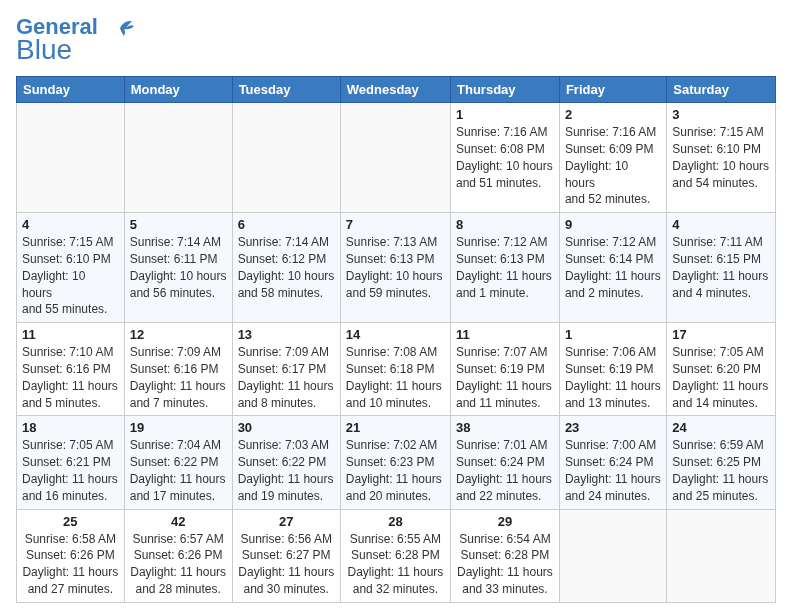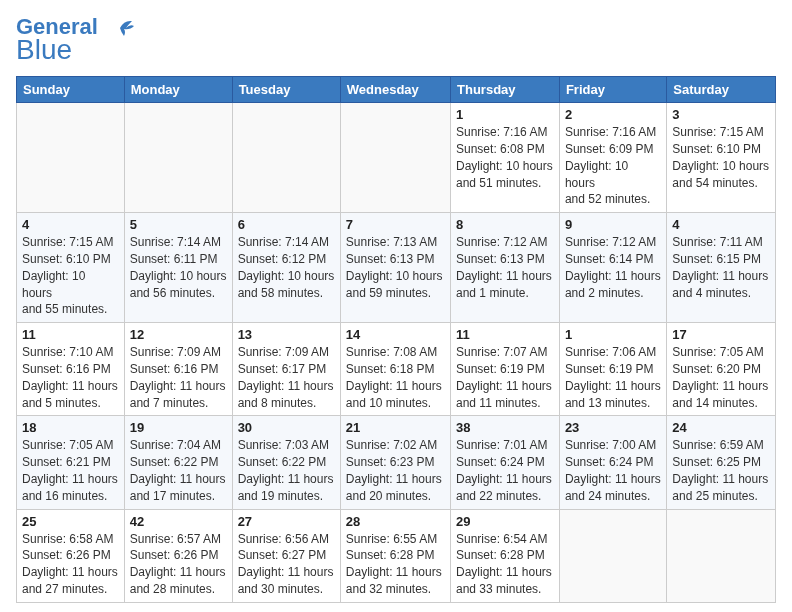--- a/index.html
+++ b/index.html
@@ -70,21 +70,21 @@
       font-weight: bold;
       color: #222;
       margin-bottom: 2px;
     }
     .day-info {
       color: #333;
       font-size: 12px;
       line-height: 1.4;
     }
     .empty-cell { background: #f9f9f9 !important; }
-    .last-row td { height: 70px; }
+    .last-row td { height: 70px; text-align: center; }
   </style>
 </head>
 <body>
 
 <div class="header">
   <div class="logo">
     <div class="logo-row">
       <div style="font-size:22px;font-weight:bold;color:#333;line-height:1;">
         <span style="color:#3a7abf;">General</span>
         <svg width="28" height="20" viewBox="0 0 28 20" style="vertical-align:middle;margin-left:2px;">

